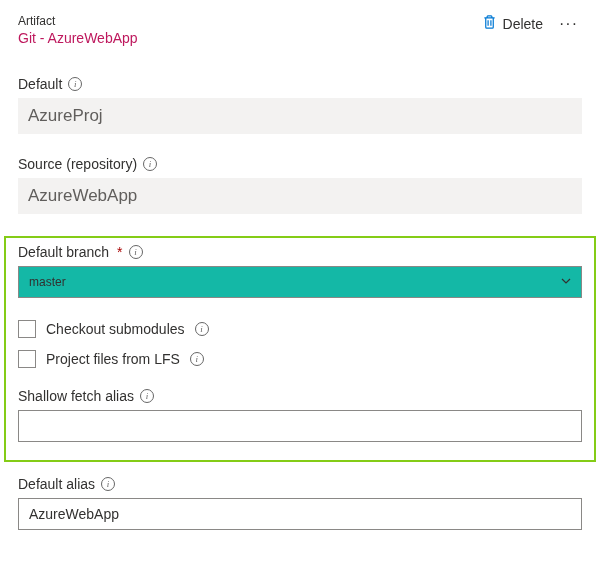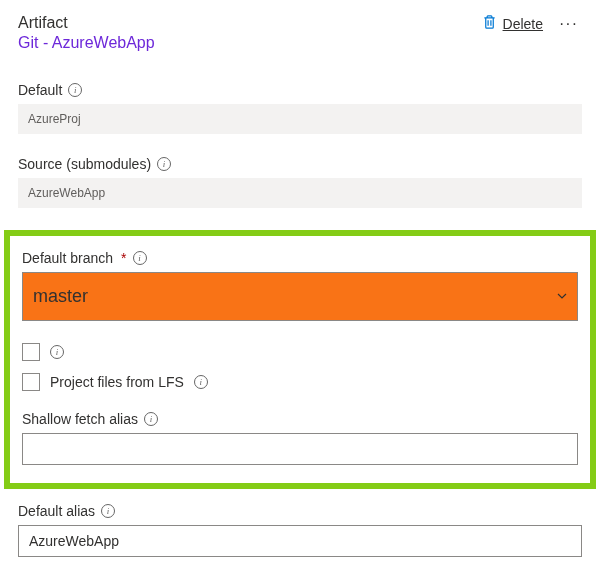--- a/index.html
+++ b/index.html
@@ -19,42 +19,41 @@
       display: flex;
       justify-content: space-between;
       align-items: flex-start;
       margin-bottom: 30px;
     }
     .header-left {
       display: flex;
       flex-direction: column;
     }
     .header-title {
-      font-size: 16px;
+      font-size: 12px;
       font-weight: 400;
       color: #323130;
       margin-bottom: 2px;
     }
     .header-subtitle {
-      font-size: 16px;
-      color: #6d28d9;
+      font-size: 14px;
+      color: #be185d;
     }
     .header-actions {
       display: flex;
       align-items: center;
       gap: 12px;
     }
     .delete-btn {
       display: flex;
       align-items: center;
       gap: 6px;
       font-size: 14px;
       color: #323130;
       cursor: pointer;
-      text-decoration: underline;
     }
     .more-btn {
       font-size: 16px;
       color: #323130;
       cursor: pointer;
       letter-spacing: 1px;
       padding: 0 4px;
     }
     .field-group {
       margin-bottom: 22px;
@@ -84,46 +83,46 @@
       font-style: italic;
       font-family: Georgia, serif;
       cursor: pointer;
       line-height: 1;
     }
     .readonly-field {
       width: 100%;
       background: #f3f2f1;
       border: none;
       padding: 8px 10px;
-      font-size: 12px;
+      font-size: 17px;
       color: #605e5c;
     }
     .text-input {
       width: 100%;
       background: #ffffff;
       border: 1px solid #8a8886;
       padding: 7px 10px;
       font-size: 14px;
       color: #323130;
       font-family: inherit;
       height: 32px;
     }
     .select-wrapper {
       position: relative;
       width: 100%;
     }
     .select-input {
       width: 100%;
-      background: #f97316;
+      background: #14b8a6;
       border: 1px solid #8a8886;
       padding: 7px 30px 7px 10px;
-      font-size: 18px;
-      color: #323130;
-      cursor: pointer;
-      height: 49px;
+      font-size: 12px;
+      color: #323130;
+      cursor: pointer;
+      height: 32px;
       display: flex;
       align-items: center;
     }
     .chevron {
       position: absolute;
       right: 10px;
       top: 50%;
       transform: translateY(-50%);
       pointer-events: none;
     }
@@ -138,22 +137,22 @@
       height: 18px;
       border: 1px solid #8a8886;
       background: #ffffff;
       cursor: pointer;
     }
     .checkbox-label {
       font-size: 14px;
       color: #323130;
     }
     .highlight-box {
-      border: 6px solid #84cc16;
-      padding: 14px 12px 18px 12px;
+      border: 2px solid #84cc16;
+      padding: 6px 12px 18px 12px;
       margin-left: -14px;
       margin-right: -14px;
       margin-bottom: 14px;
     }
     .highlight-box .field-group:last-child {
       margin-bottom: 0;
     }
     .checkboxes {
       margin-bottom: 20px;
     }
@@ -191,21 +190,21 @@
 <div class="field-group">
   <div class="field-label">
     <span>Default</span>
     <span class="info-icon">i</span>
   </div>
   <div class="readonly-field">AzureProj</div>
 </div>
 
 <div class="field-group">
   <div class="field-label">
-    <span>Source (submodules)</span>
+    <span>Source (repository)</span>
     <span class="info-icon">i</span>
   </div>
   <div class="readonly-field">AzureWebApp</div>
 </div>
 
 <div class="highlight-box">
 
   <div class="field-group">
     <div class="field-label">
       <span>Default branch</span>
@@ -220,20 +219,21 @@
         <svg width="12" height="12" viewBox="0 0 12 12">
             <path d="M2 4 L6 8 L10 4" stroke="#323130" stroke-width="1.2" fill="none"></path>
           </svg>
       </span>
     </div>
   </div>
 
   <div class="checkboxes">
     <div class="checkbox-row">
       <div class="checkbox"></div>
+      <span class="checkbox-label">Checkout submodules</span>
       <span class="info-icon">i</span>
     </div>
     <div class="checkbox-row">
       <div class="checkbox"></div>
       <span class="checkbox-label">Project files from LFS</span>
       <span class="info-icon">i</span>
     </div>
   </div>
 
   <div class="field-group">

